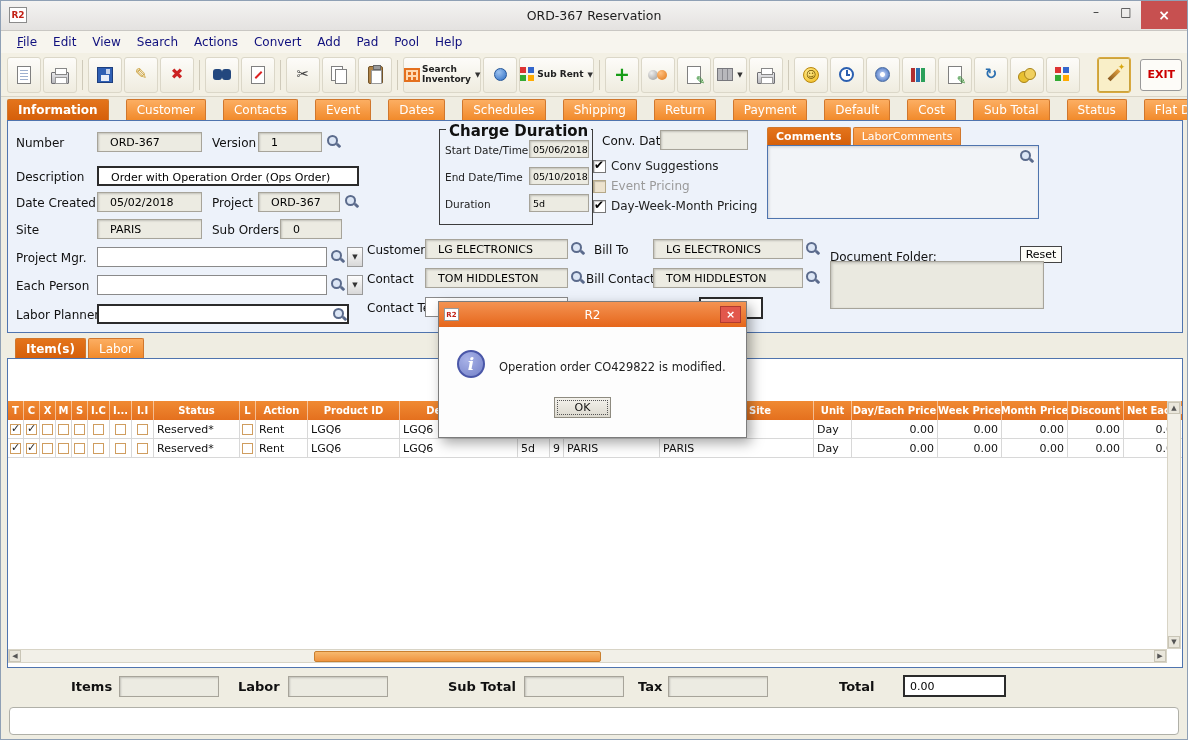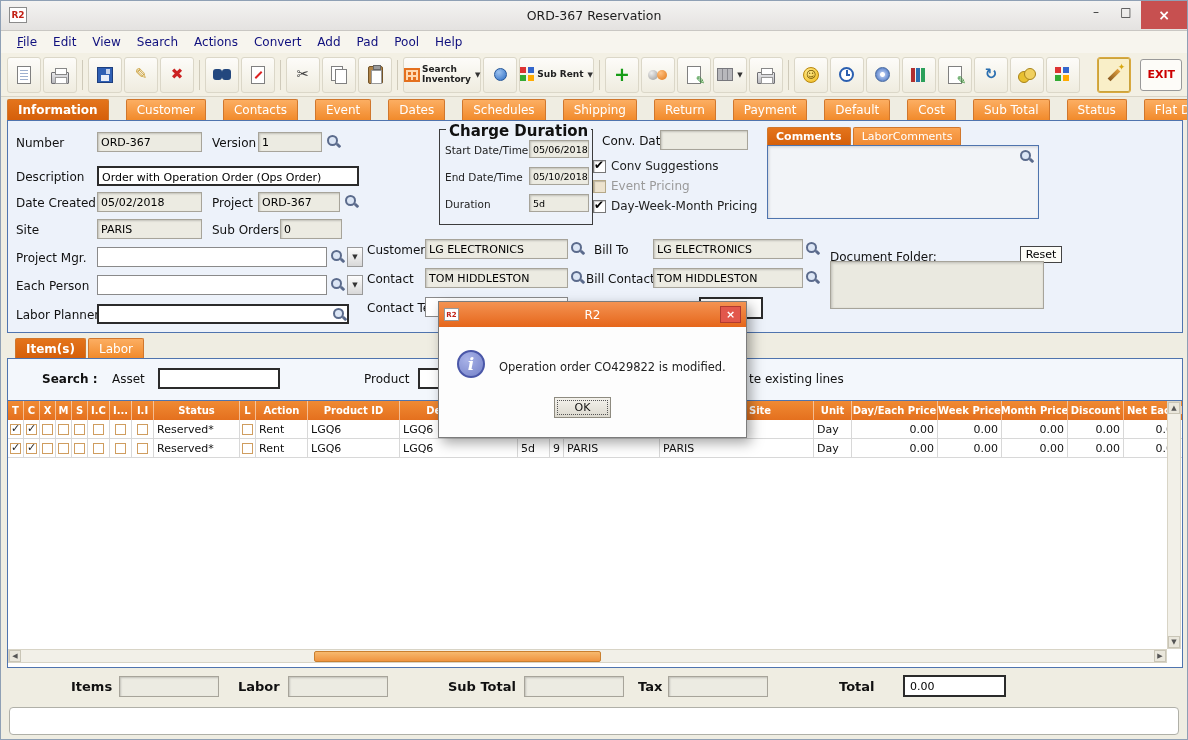--- a/index.html
+++ b/index.html
@@ -72,21 +72,21 @@
   .exitbtn{height:32px;padding:0 6px;background:#fdfcf8;border:1px solid #999;border-radius:3px;color:#CC0000;font-weight:bold;font-size:11px;display:flex;align-items:center;margin-left:8px}
   
   .tabrow{position:absolute;top:96px;left:6px;height:23px;display:flex;align-items:flex-end;gap:17px}
   .tab{height:21px;line-height:21px;padding:0 10px;font-size:12px;color:#fff;background:linear-gradient(#FCAE62,#F18A2B);border:1px solid #D0772D;border-bottom:none;border-radius:2px 2px 0 0;white-space:nowrap}
   .tab.sel{background:linear-gradient(#E4741B,#D55F0A);font-weight:bold}
   .tabrow2{position:absolute;top:336px;left:14px;height:21px;display:flex;align-items:flex-end;gap:2px}
   
   .panel{position:absolute;background:#EDF2FA;border:1px solid #4F74AE}
   .lbl{position:absolute;font-size:12px;color:#111;white-space:nowrap}
   .lbl.b{font-weight:bold}
-  .fld{position:absolute;height:20px;background:#ECEBE2;border:1px solid #a7a49a;box-shadow:inset 1px 1px 2px rgba(0,0,0,.18);font-size:11px;padding:3px 3px;color:#000;white-space:nowrap;overflow:hidden}
+  .fld{position:absolute;height:20px;background:#ECEBE2;border:1px solid #a7a49a;box-shadow:inset 1px 1px 2px rgba(0,0,0,.18);font-size:11px;padding:3px 12px;color:#000;white-space:nowrap;overflow:hidden}
   .fld.wht{background:#fff;border:2px solid #2b2b2b;box-shadow:none}
   .fld.ed{background:#fff;border:1px solid #8a8a8a;box-shadow:none}
   .mag{position:absolute;width:15px;height:15px}
   .mag::before{content:"";position:absolute;left:1px;top:1px;width:7px;height:7px;border:2px solid #5b6b8c;border-radius:50%;background:#dce6f5}
   .mag::after{content:"";position:absolute;left:10px;top:10px;width:5px;height:3px;background:#5b6b8c;transform:rotate(45deg);border-radius:1px}
   .dd{position:absolute;width:16px;height:20px;background:linear-gradient(#fdfdfd,#d8d8d8);border:1px solid #999;font-size:7px;color:#333;display:flex;align-items:center;justify-content:center}
   .dd::before{content:"▼"}
   .fset{position:absolute;border:1px solid #3c3c3c}
   .fset .legend{position:absolute;top:-8px;left:6px;background:#EDF2FA;padding:0 3px;font-weight:bold;font-size:15px;color:#111}
   .flbl{position:absolute;font-size:10.5px;color:#222;white-space:nowrap}
@@ -365,28 +365,20 @@
     <div class="smallbtn" style="left:1012px;top:125px;width:42px;height:17px">Reset</div>
     <div class="sunk" style="left:822px;top:140px;width:214px;height:48px"></div>
   </div>
 
   <div class="tabrow2">
     <div class="tab sel" style="height:20px;line-height:20px">Item(s)</div>
     <div class="tab" style="height:20px;line-height:20px">Labor</div>
   </div>
 
   <div class="panel" style="left:6px;top:357px;width:1176px;height:310px;background:#fff;overflow:hidden">
-    <div class="isearch">
-      <span class="lbl b" style="left:34px;top:13px">Search :</span>
-      <span class="lbl" style="left:104px;top:13px">Asset</span>
-      <div class="fld wht" style="left:150px;top:9px;width:122px;height:21px"></div>
-      <span class="lbl" style="left:356px;top:13px">Product</span>
-      <div class="fld wht" style="left:410px;top:9px;width:122px;height:21px"></div>
-      <span class="lbl" style="left:741px;top:13px">te existing lines</span>
-    </div>
     <div class="thead">
         <div class="th" style="width: 16px;">T</div>
         <div class="th" style="width: 16px;">C</div>
         <div class="th" style="width: 16px;">X</div>
         <div class="th" style="width: 16px;">M</div>
         <div class="th" style="width: 16px;">S</div>
         <div class="th" style="width: 22px;">I.C</div>
         <div class="th" style="width: 22px;">I...</div>
         <div class="th" style="width: 22px;">I.I</div>
         <div class="th" style="width: 86px;">Status</div>

